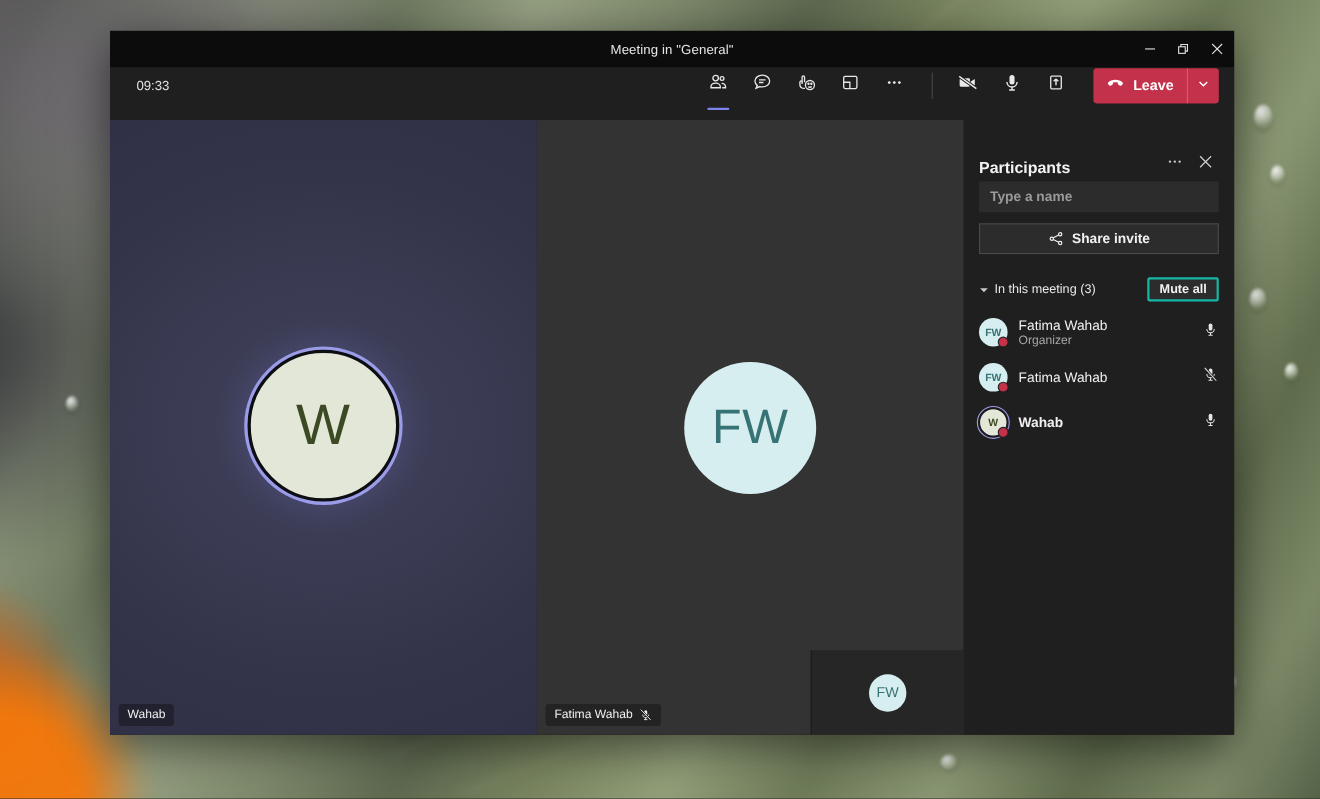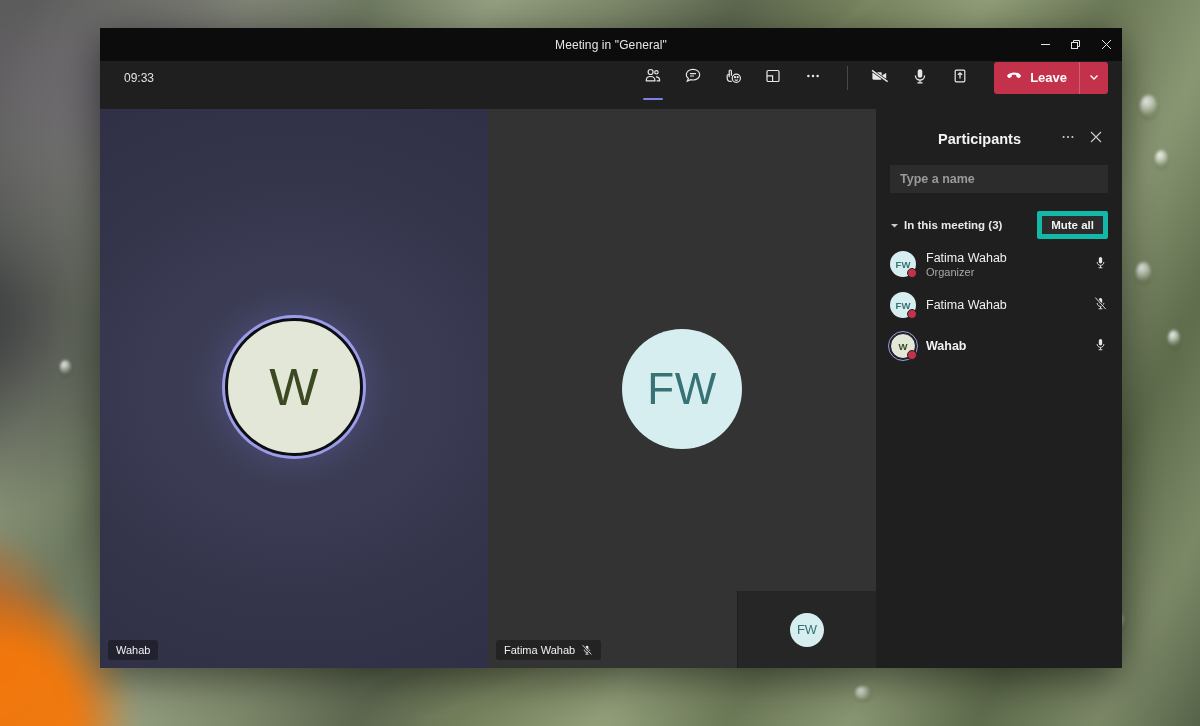--- a/index.html
+++ b/index.html
@@ -139,21 +139,21 @@
     background:#d7eef0; color:#377275; font-size:13px;
     display:flex; align-items:center; justify-content:center;
   }
 
   
   #participants-panel {
     width:246px; flex:0 0 246px; background:#201f1f;
     display:flex; flex-direction:column; padding:0 14px;
   }
   #panel-header {
-    display:flex; align-items:center; height:44px; margin-top:8px;margin-left:48px;
+    display:flex; align-items:flex-end; height:44px; margin-top:8px;
   }
   #panel-title { font-size:14.5px; font-weight:700; color:#f3f3f3; }
   #panel-header-actions { margin-left:auto; display:flex; align-items:center; gap:4px; }
   .panel-icon-btn {
     width:24px; height:24px; display:flex; align-items:center; justify-content:center;
     color:#cfcfcf;
   }
   #name-input {
     height:28px; background:#2d2c2c; border:none; outline:none;
     color:#d8d8d8; font-size:12.5px; padding:0 10px;
@@ -162,23 +162,23 @@
   #name-input::placeholder { color:#9a9a9a; }
   #share-invite-button {
     height:28px; margin-top:10px; background:#2d2c2c; border:1px solid #4a4949;
     color:#f2f2f2; font-size:12.5px; font-weight:700;
     display:flex; align-items:center; justify-content:center; gap:8px;
   }
   #section-row {
     display:flex; align-items:center; margin-top:21px; height:22px;
   }
   #section-caret { color:#c9c9c9; margin-right:5px; display:flex; align-items:center; }
-  #section-label { font-size:11.5px; font-weight:700; color:#e8e8e8; }
+  #section-label { font-size:11.5px; font-weight:400; color:#e8e8e8; }
   #mute-all-button {
-    margin-left:auto; background:#2d2c2c; border:5px solid #14b8a6;
+    margin-left:auto; background:#2d2c2c; border:2px solid #14b8a6;
     color:#f2f2f2; font-size:11.5px; font-weight:700;
     padding:3px 9px; border-radius:2px;
   }
   #participant-list { margin-top:6px; }
   .participant-row {
     display:flex; align-items:center; height:38px; margin-top:3px;
   }
   .p-avatar-wrap { position:relative; width:26px; height:26px; flex:0 0 26px; margin-right:10px; }
   .p-avatar {
     width:26px; height:26px; border-radius:50%;
@@ -407,20 +407,31 @@
               <svg width="14" height="14" viewBox="0 0 14 14" stroke="currentColor" stroke-width="1.1" fill="none">
                 <path d="M2 2 L12 12 M12 2 L2 12"></path>
               </svg>
             </span>
           </div>
         </div>
       </div>
 
       <input id="name-input" type="text" placeholder="Type a name" style="">
 
+      <div id="share-invite-button">
+        <span style="display:flex;">
+          <svg width="14" height="14" viewBox="0 0 14 14" fill="none" stroke="currentColor" stroke-width="1.05">
+            <circle cx="10.8" cy="3" r="1.5"></circle>
+            <circle cx="10.8" cy="11" r="1.5"></circle>
+            <circle cx="3.2" cy="7" r="1.5"></circle>
+            <path d="M4.5 6.2 L9.5 3.7 M4.5 7.8 L9.5 10.3"></path>
+          </svg>
+        </span>
+        <span>Share invite</span>
+      </div>
 
       <div id="section-row">
         <span id="section-caret">
           <svg width="9" height="9" viewBox="0 0 9 9" fill="currentColor">
               <path d="M1 3 L4.5 6.6 L8 3z"></path>
             </svg>
         </span>
         <span id="section-label">In this meeting (3)</span>
         <button id="mute-all-button">Mute all</button>
       </div>

